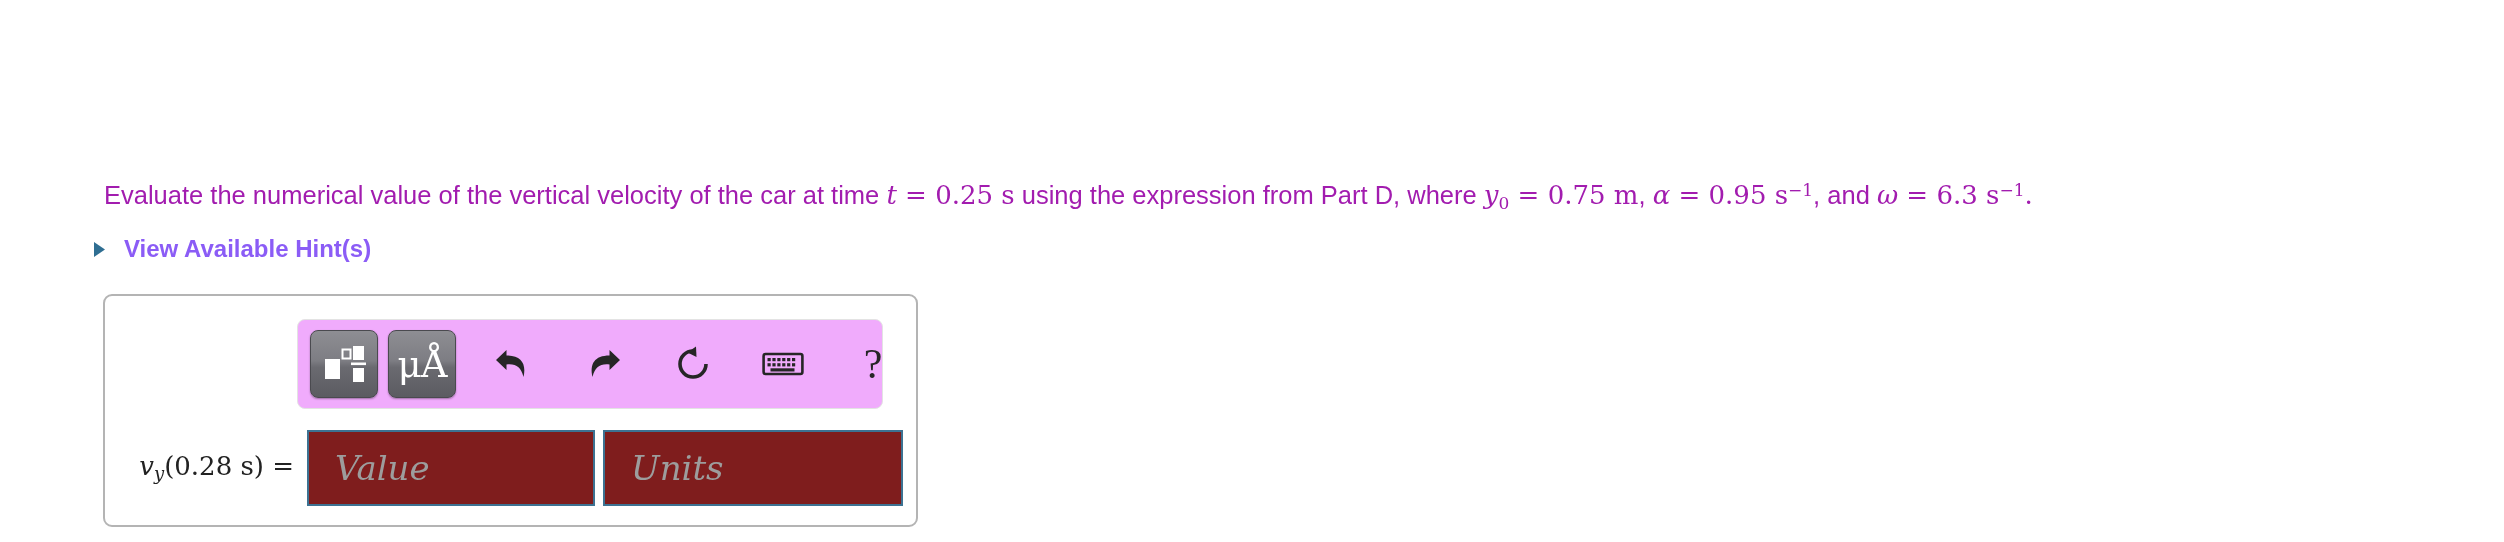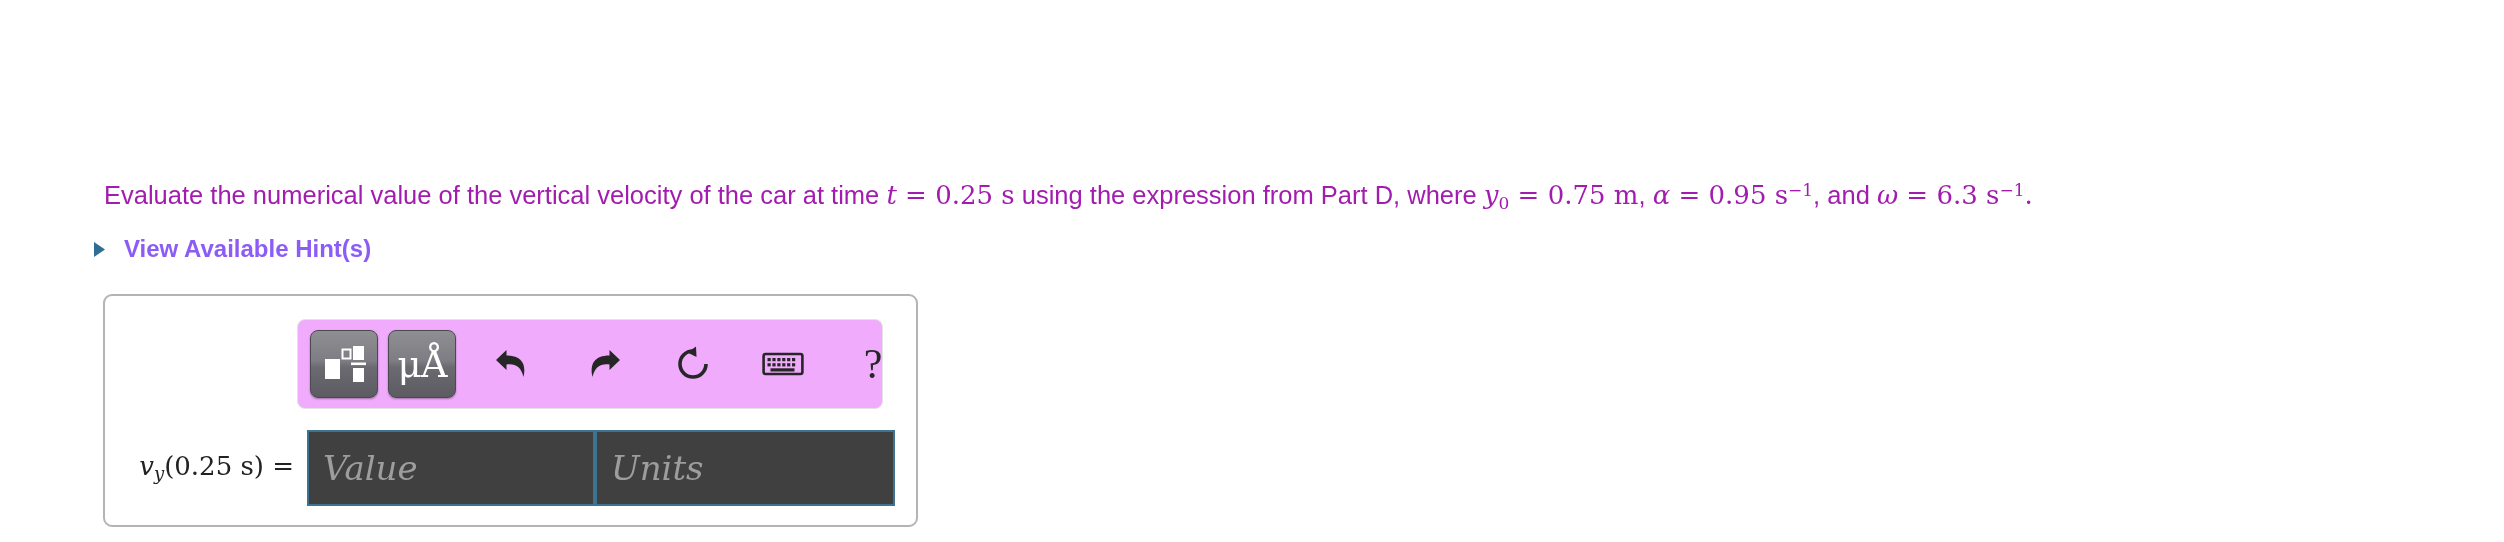--- a/index.html
+++ b/index.html
@@ -206,30 +206,30 @@
   }
   .lbl-sub {
     font-family: "DejaVu Serif", serif;
     font-style: italic;
     font-size: 18px;
     vertical-align: -0.3em;
   }
 
   .ans-input {
     height: 76px;
-    background: #404040;
+    background: #7f1d1d;
     border: 2px solid #3d7292;
     box-sizing: border-box;
     display: flex;
     align-items: center;
     cursor: text;
-    padding-left: 14px;
+    padding-left: 26px;
   }
   .ans-input.value-box { width: 288px; margin-left: 13px; }
-  .ans-input.units-box { width: 300px; margin-left: 0; }
+  .ans-input.units-box { width: 300px; margin-left: 8px; }
 
   .placeholder {
     font-family: "DejaVu Serif", serif;
     font-style: italic;
     font-size: 34px;
     color: #9d9d9d;
     user-select: none;
     white-space: nowrap;
   }
 </style>
@@ -307,21 +307,21 @@
           <rect x="8.5" y="18.3" width="24" height="3.2" fill="#262626"></rect>
         </svg>
       </div>
 
       <div class="tb-plain tb-gap">
         <span class="tb-help">?</span>
       </div>
     </div>
 
     <div class="answer-row">
-      <div class="answer-label"><span class="lbl-ital">v</span><span class="lbl-sub">y</span><span>(0.25 s) =</span>
+      <div class="answer-label"><span class="lbl-ital">v</span><span class="lbl-sub">y</span><span>(0.28 s) =</span>
       </div>
 
       <div class="ans-input value-box">
         <span class="placeholder">Value</span>
       </div>
 
       <div class="ans-input units-box">
         <span class="placeholder">Units</span>
       </div>
     </div>

